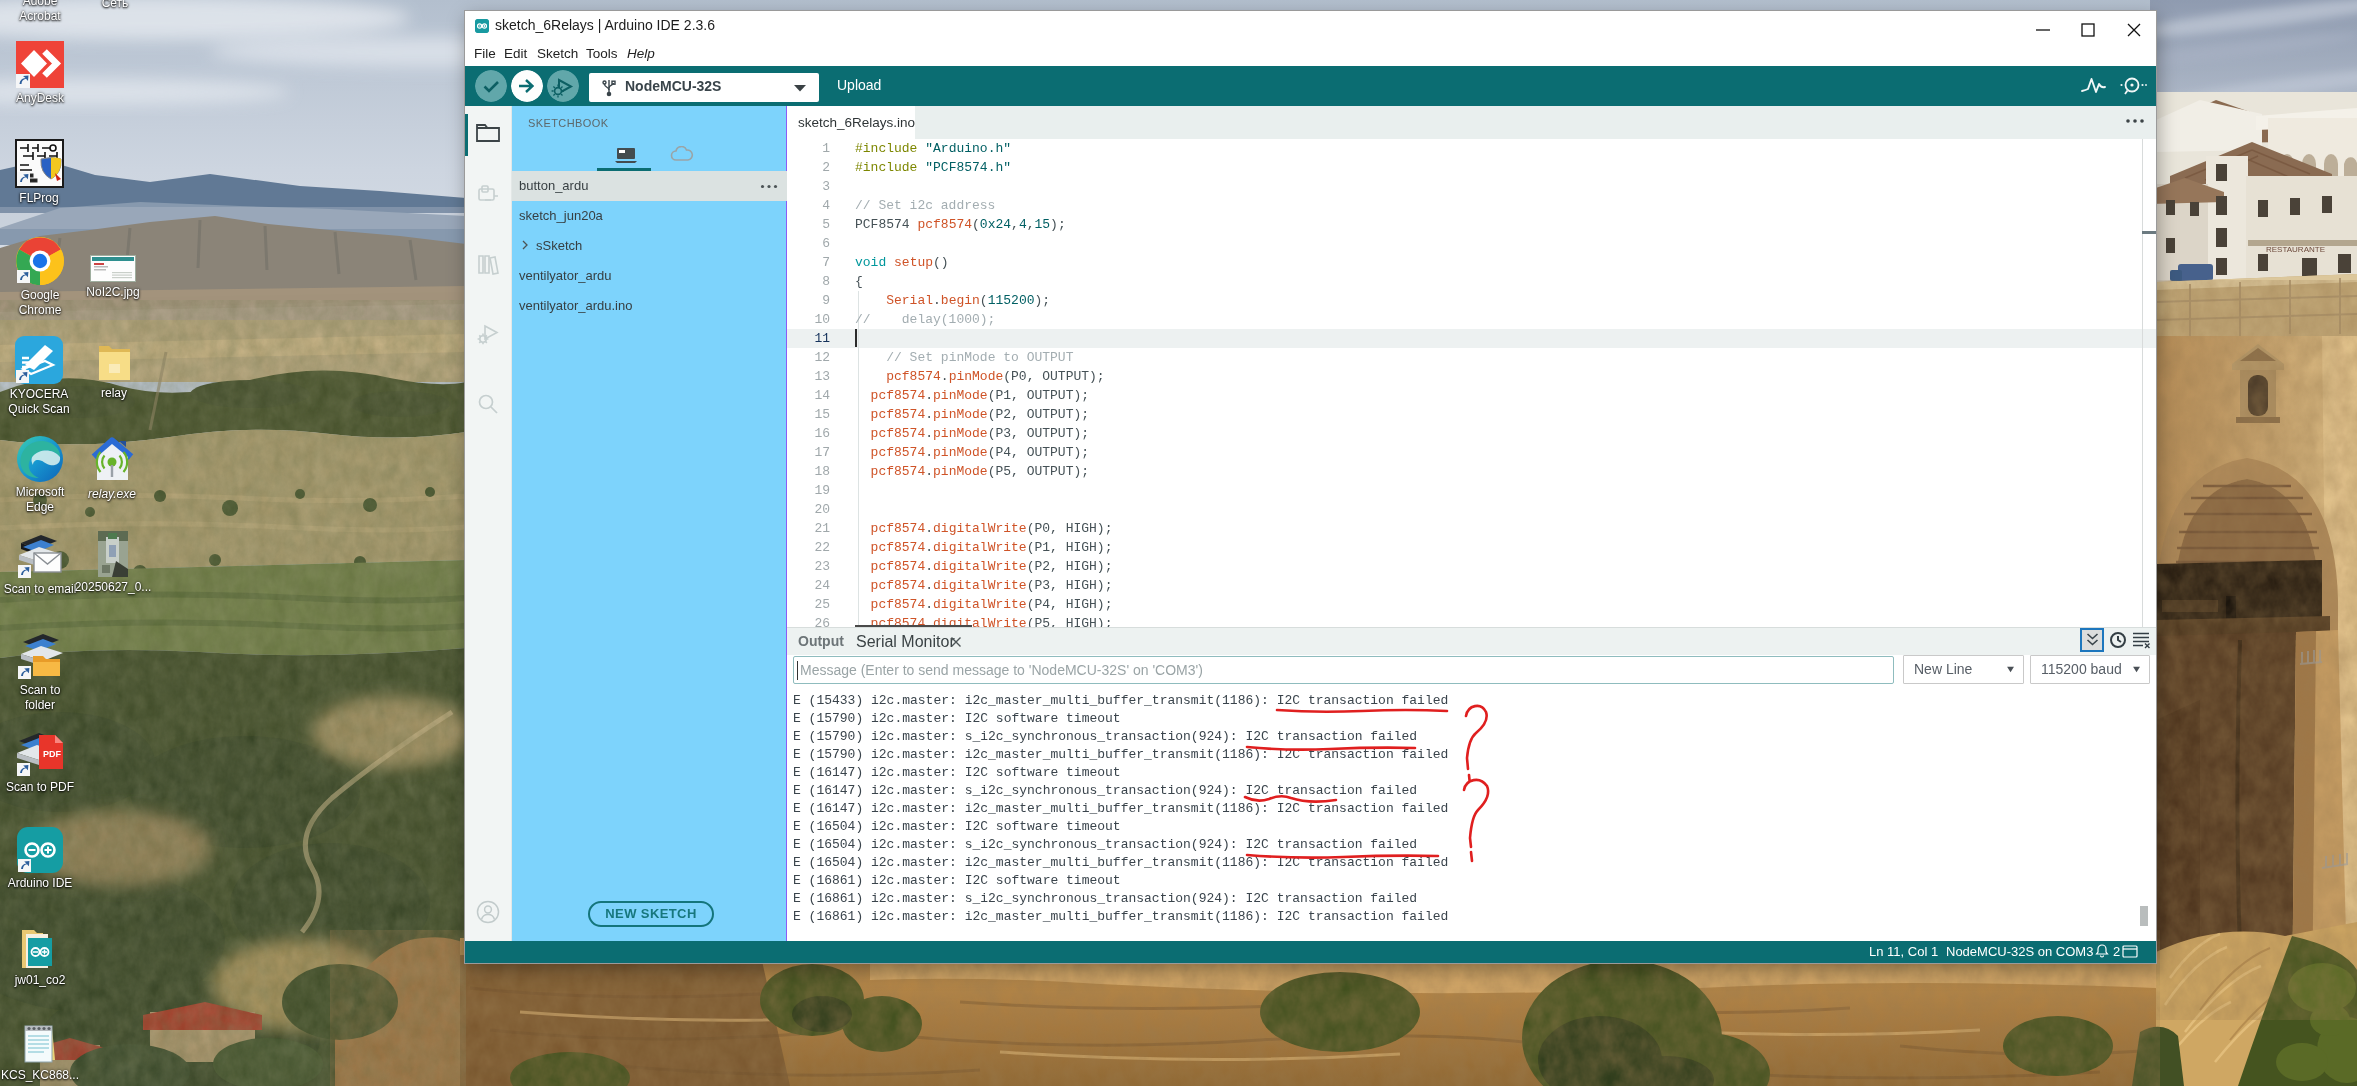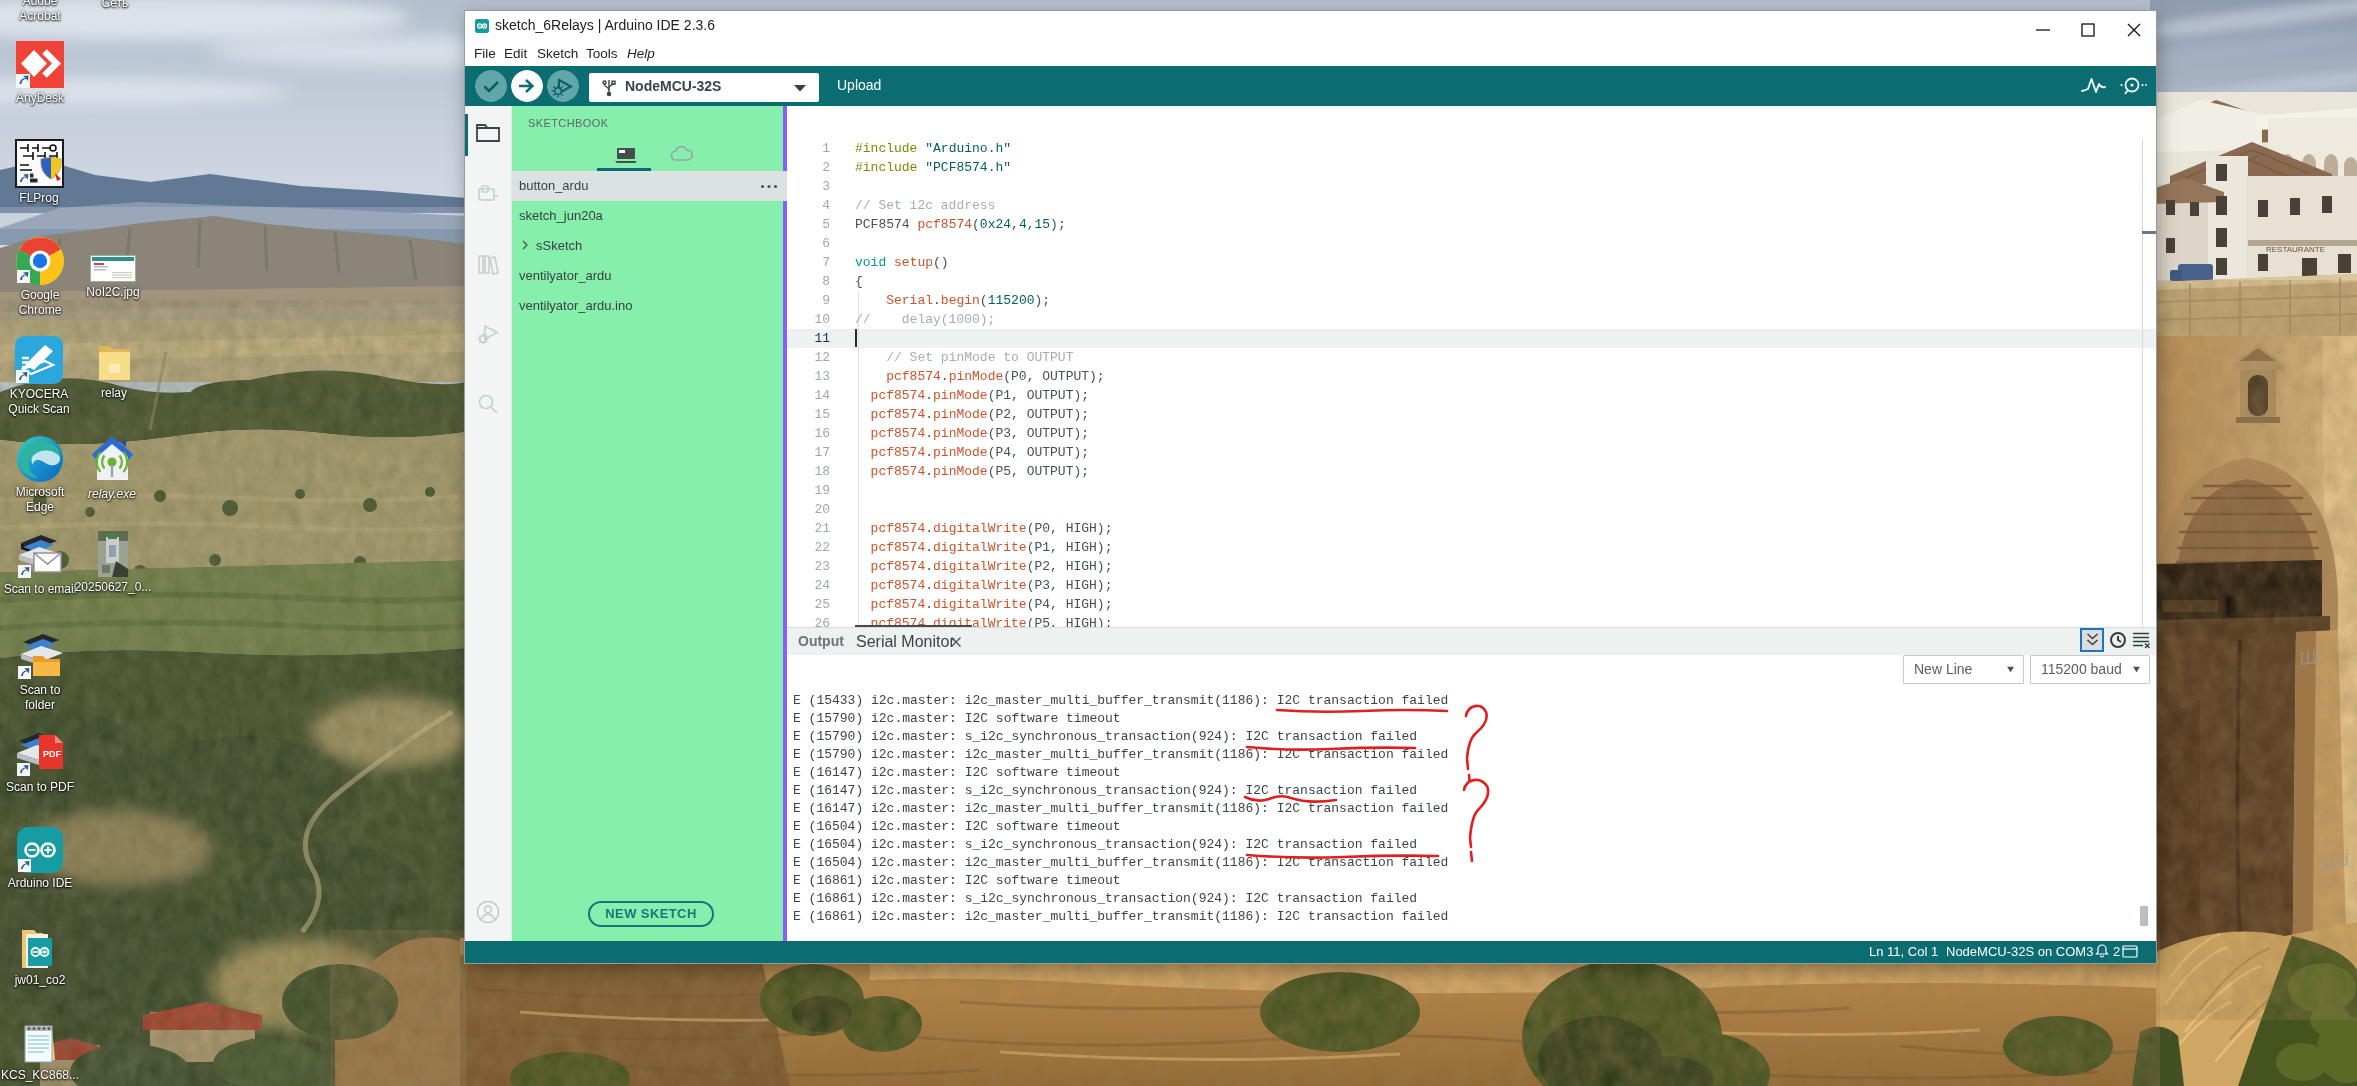--- a/index.html
+++ b/index.html
@@ -19,21 +19,21 @@
   .wbtn { position:absolute; top:5px; width:30px; height:26px; color:#111; }
   #menu { position:absolute; left:0; top:35px; height:18px; font-size:13.5px; color:#232323; }
   #menu span { margin-right:0; position:absolute; top:0; }
   #toolbar { position:absolute; left:0; top:55px; width:100%; height:40px; background:#0b6d72; }
   .tbtn { position:absolute; top:4px; width:32px; height:32px; border-radius:50%; }
   #board { position:absolute; left:124px; top:7px; width:230px; height:29px; background:#fff; border-radius:2px; }
   #board .btxt { position:absolute; left:36px; top:5px; font-weight:bold; font-size:14px; color:#39444a; }
   #upload-lbl { position:absolute; left:372px; top:11px; color:#fff; font-size:14px; }
   #mainrow { position:absolute; left:0; top:95px; width:1691px; height:835px; background:#fff; }
   #sidebar { position:absolute; left:0; top:0; width:47px; height:835px; background:#f2f5f4; border-right:1px solid #e3e8e7; }
-  #sketchpanel { position:absolute; left:47px; top:0; width:275px; height:835px; background:#86efac; border-right:4px solid #8b5cf6; }
+  #sketchpanel { position:absolute; left:47px; top:0; width:275px; height:835px; background:#7dd3fc; border-right:1px solid #8b5cf6; }
   #editor { position:absolute; left:322px; top:0; width:1369px; height:521px; background:#fff; overflow:hidden; }
   #tabbar { position:absolute; left:0; top:0; width:1369px; height:33px; background:#e9efee; }
   #tab1 { position:absolute; left:0; top:0; width:128px; height:33px; background:#fff; color:#2f3537; font-size:13.5px; line-height:33px; padding-left:11px; }
   .cm { font-family:"Liberation Mono", monospace; font-size:13px; white-space:pre; }
   .gut { position:absolute; left:0; top:0; width:43px; text-align:right; color:#a0a8ab; }
   .cl { position:absolute; left:68px; top:0; }
   .tok-inc { color:#7d8700; } .tok-str { color:#005f63; } .tok-com { color:#a3adb1; }
   .tok-org { color:#cf5327; } .tok-kw { color:#00979c; } .tok-num { color:#005f63; }
   .tok-def { color:#455156; }
   #serialpanel { position:absolute; left:322px; top:521px; width:1369px; height:314px; background:#fff; border-top:1px solid #d7dddc; }
@@ -694,20 +694,30 @@
       <div style="position:absolute;left:7px;top:102px;font-size:13px;color:#373f42;">sketch_jun20a</div>
       <svg style="position:absolute;left:8px;top:133px;" width="10" height="12">
             <path d="M3,2 l4,4 l-4,4" fill="none" stroke="#4c5456" stroke-width="1.3"></path>
           </svg>
       <div style="position:absolute;left:24px;top:132px;font-size:13px;color:#373f42;">sSketch</div>
       <div style="position:absolute;left:7px;top:162px;font-size:13px;color:#373f42;">ventilyator_ardu</div>
       <div style="position:absolute;left:7px;top:192px;font-size:13px;color:#373f42;">ventilyator_ardu.ino</div>
       <div style="position:absolute;left:76px;top:795px;width:126px;height:26px;border:2px solid #14757b;border-radius:13px;color:#17777d;font-size:13px;font-weight:bold;text-align:center;line-height:22px;letter-spacing:0.4px;">NEW SKETCH</div>
     </div>
     <div id="editor">
+      <div id="tabbar">
+        <div id="tab1">sketch_6Relays.ino</div>
+        <svg style="position:absolute;left:1338px;top:12px;" width="20" height="6">
+              <g fill="#3c4446">
+                <circle cx="3" cy="3" r="1.8"></circle>
+                <circle cx="10" cy="3" r="1.8"></circle>
+                <circle cx="17" cy="3" r="1.8"></circle>
+              </g>
+            </svg>
+      </div>
       <div style="position:absolute;left:0;top:222.5px;width:1369px;height:19px;background:#edf1f1;"></div>
       <div style="position:absolute;left:71px;top:185px;width:1px;height:336px;background:#dde3e3;"></div>
       <div style="position:absolute;left:68px;top:223px;width:1.5px;height:18px;background:#2b2b2b;"></div>
       <div class="cm" style="position:absolute;left:0;top:32.5px;line-height:19px;"><div class="gut">1<br>2<br>3<br>4<br>5<br>6<br>7<br>8<br>9<br>10<br><span style="color:#16335c;">11</span><br>12<br>13<br>14<br>15<br>16<br>17<br>18<br>19<br>20<br>21<br>22<br>23<br>24<br>25<br>26</div><div class="cl tok-def"><span class="tok-inc">#include</span> <span class="tok-str">"Arduino.h"</span><br><span class="tok-inc">#include</span> <span class="tok-str">"PCF8574.h"</span><br>&nbsp;<br><span class="tok-com">// Set i2c address</span><br>PCF8574 <span class="tok-org">pcf8574</span>(<span class="tok-num">0x24</span>,<span class="tok-num">4</span>,<span class="tok-num">15</span>);<br>&nbsp;<br><span class="tok-kw">void</span> <span class="tok-org">setup</span>()<br>{<br>    <span class="tok-org">Serial</span>.<span class="tok-org">begin</span>(<span class="tok-num">115200</span>);<br><span class="tok-com">//    delay(1000);</span><br>&nbsp;<br>    <span class="tok-com">// Set pinMode to OUTPUT</span><br>    <span class="tok-org">pcf8574</span>.<span class="tok-org">pinMode</span>(P0, OUTPUT);<br>  <span class="tok-org">pcf8574</span>.<span class="tok-org">pinMode</span>(P1, OUTPUT);<br>  <span class="tok-org">pcf8574</span>.<span class="tok-org">pinMode</span>(P2, OUTPUT);<br>  <span class="tok-org">pcf8574</span>.<span class="tok-org">pinMode</span>(P3, OUTPUT);<br>  <span class="tok-org">pcf8574</span>.<span class="tok-org">pinMode</span>(P4, OUTPUT);<br>  <span class="tok-org">pcf8574</span>.<span class="tok-org">pinMode</span>(P5, OUTPUT);<br>&nbsp;<br>&nbsp;<br>  <span class="tok-org">pcf8574</span>.<span class="tok-org">digitalWrite</span>(P0, HIGH);<br>  <span class="tok-org">pcf8574</span>.<span class="tok-org">digitalWrite</span>(P1, HIGH);<br>  <span class="tok-org">pcf8574</span>.<span class="tok-org">digitalWrite</span>(P2, HIGH);<br>  <span class="tok-org">pcf8574</span>.<span class="tok-org">digitalWrite</span>(P3, HIGH);<br>  <span class="tok-org">pcf8574</span>.<span class="tok-org">digitalWrite</span>(P4, HIGH);<br>  <span class="tok-org">pcf8574</span>.<span class="tok-org">digitalWrite</span>(P5, HIGH);</div>
       </div>
       <div style="position:absolute;left:68px;top:519px;width:117px;height:2px;background:#4a4a4a;"></div>
       <div style="position:absolute;left:1355px;top:33px;width:1px;height:488px;background:#d8dbdb;"></div>
           <div style="position:absolute;left:1355px;top:125px;width:14px;height:2.5px;background:#6b7a80;"></div>
     </div>
     <div id="serialpanel">
@@ -729,20 +739,24 @@
               <circle cx="9" cy="9" r="7"></circle>
               <path d="M9,5 v4 l3,2"></path>
             </g>
           </svg>
       <svg style="position:absolute;left:1344px;top:3px;" width="20" height="18">
             <g stroke="#333e44" stroke-width="1.7">
               <path d="M2,2.5 h16 M2,6.5 h16 M2,10.5 h16 M2,14.5 h10"></path>
             </g>
             <path d="M14,12.5 l4.5,4.5 M18.5,12.5 l-4.5,4.5" stroke="#333e44" stroke-width="1.4"></path>
           </svg>
+      <div style="position:absolute;left:6px;top:28px;width:1101px;height:28px;background:#fff;border:1px solid #8fbcbe;border-radius:2px;">
+        <div style="position:absolute;left:6px;top:5px;font-size:14px;color:#9aa4a6;">Message (Enter to send message to 'NodeMCU-32S' on 'COM3')</div>
+        <div style="position:absolute;left:3px;top:4px;width:1px;height:19px;background:#333;"></div>
+      </div>
       <div class="sel" style="left:1116px;top:27px;width:121px;height:29px;">
             <span class="ctx">New Line</span>
             <span class="car">▼</span>
           </div>
       <div class="sel" style="left:1243px;top:27px;width:120px;height:29px;">
             <span class="ctx">115200 baud</span>
             <span class="car">▼</span>
           </div>
       <div class="cm" style="position:absolute;left:6px;top:64px;line-height:18px;color:#3a444c;">E (15433) i2c.master: i2c_master_multi_buffer_transmit(1186): I2C transaction failed<br>E (15790) i2c.master: I2C software timeout<br>E (15790) i2c.master: s_i2c_synchronous_transaction(924): I2C transaction failed<br>E (15790) i2c.master: i2c_master_multi_buffer_transmit(1186): I2C transaction failed<br>E (16147) i2c.master: I2C software timeout<br>E (16147) i2c.master: s_i2c_synchronous_transaction(924): I2C transaction failed<br>E (16147) i2c.master: i2c_master_multi_buffer_transmit(1186): I2C transaction failed<br>E (16504) i2c.master: I2C software timeout<br>E (16504) i2c.master: s_i2c_synchronous_transaction(924): I2C transaction failed<br>E (16504) i2c.master: i2c_master_multi_buffer_transmit(1186): I2C transaction failed<br>E (16861) i2c.master: I2C software timeout<br>E (16861) i2c.master: s_i2c_synchronous_transaction(924): I2C transaction failed<br>E (16861) i2c.master: i2c_master_multi_buffer_transmit(1186): I2C transaction failed</div>
       <div style="position:absolute;left:1353px;top:278px;width:8px;height:20px;background:#b9bdbd;"></div>

